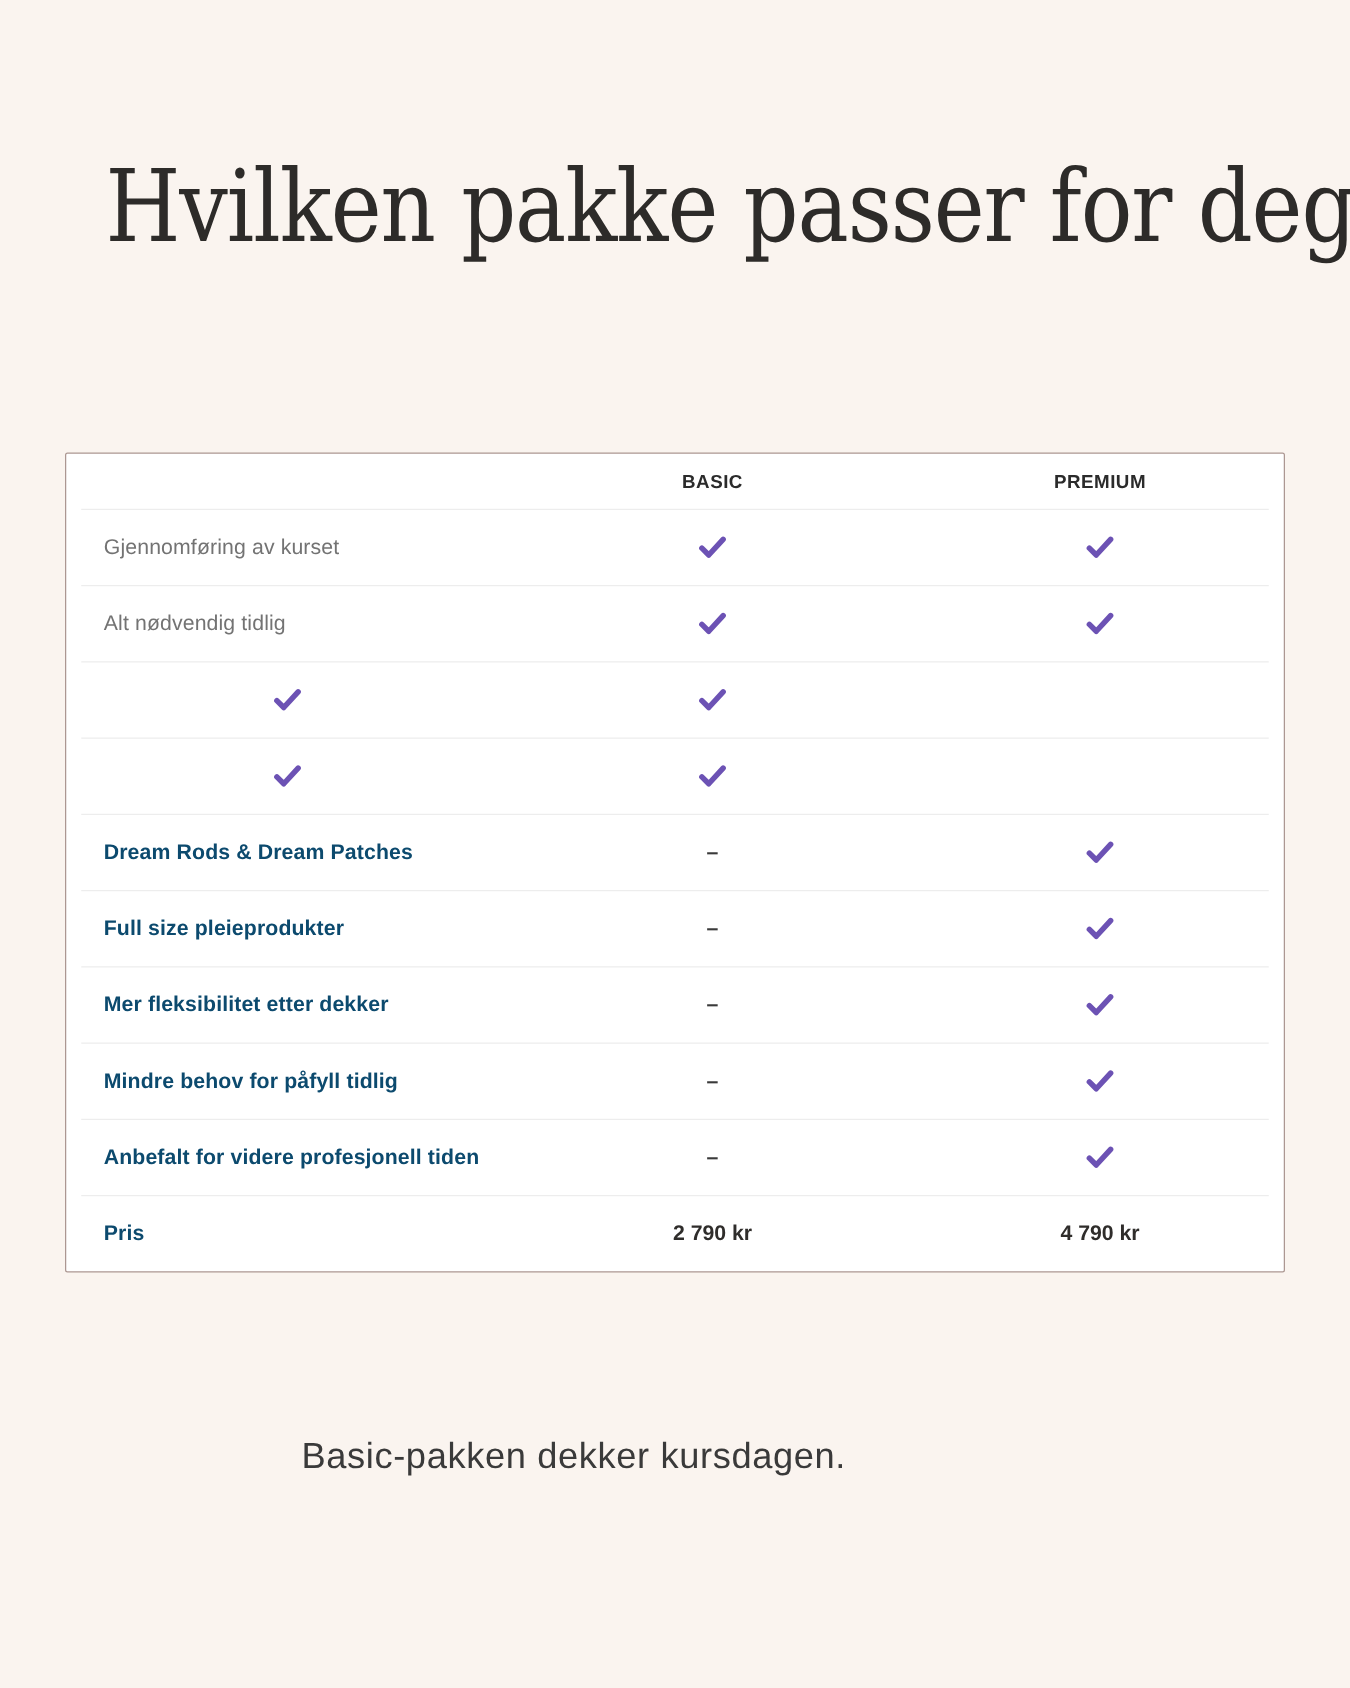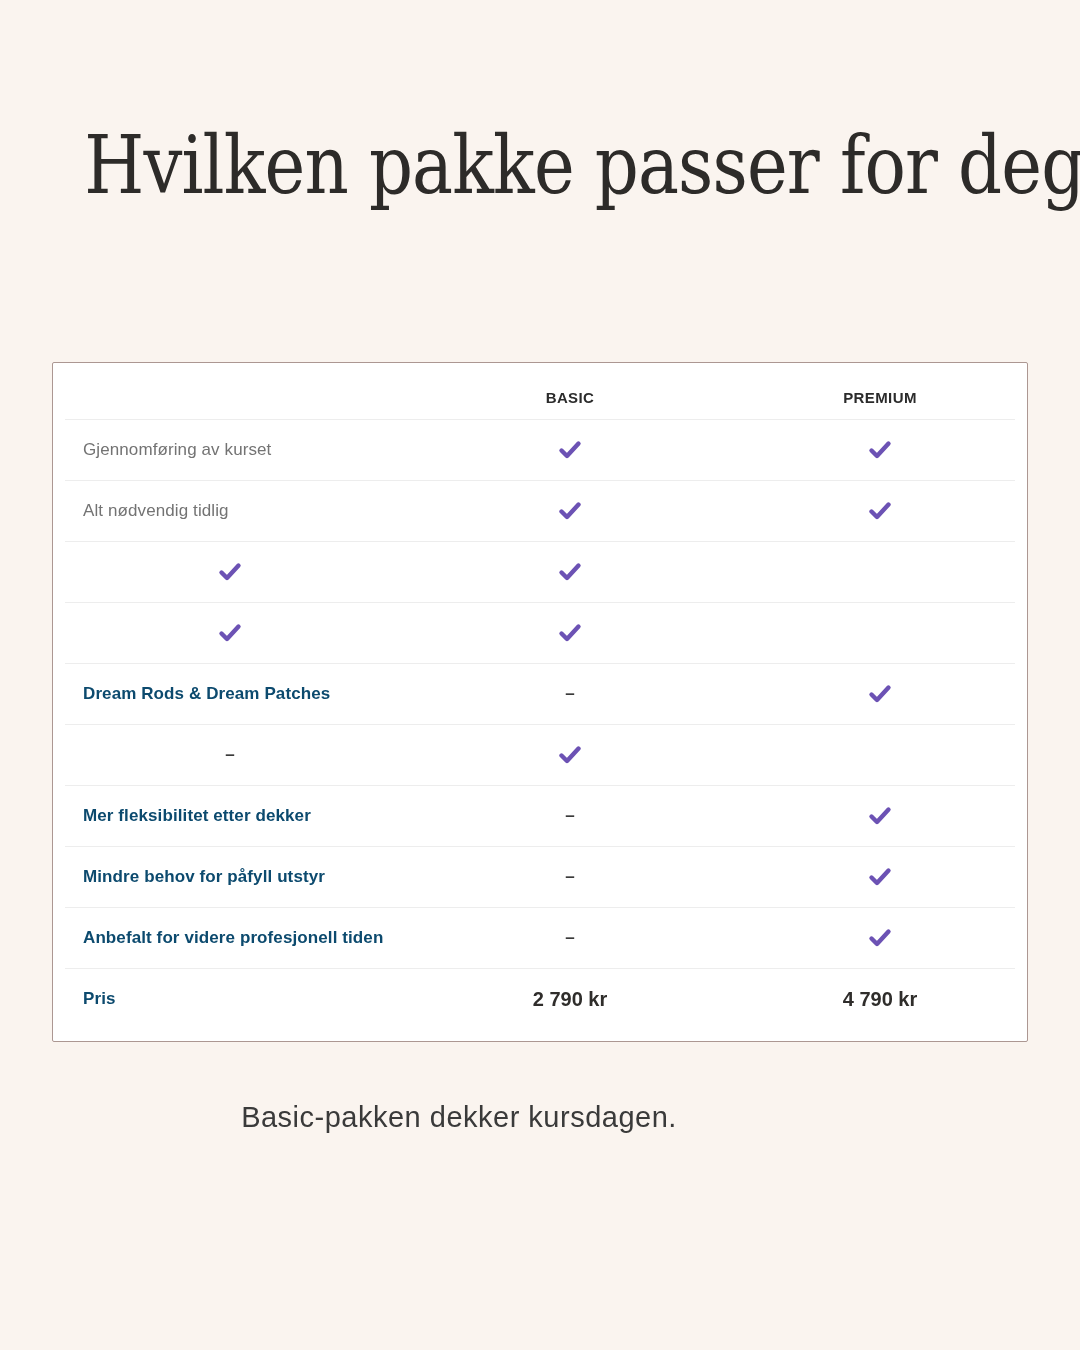--- a/index.html
+++ b/index.html
@@ -32,21 +32,21 @@
   }
 
   
   .comparison-table {
     position:absolute;
     left:52px; top:362px;
     width:976px;
     background:#ffffff;
     border:1px solid #ac9792;
     border-radius:2px;
-    padding:12px 12px;
+    padding:0 12px;
   }
   .thead, .row {
     display:grid;
     grid-template-columns:1fr 350px 270px;
     align-items:center;
   }
   .thead { height:44px; }
   .col-head {
     text-align:center;
     font-size:15px;
@@ -66,29 +66,29 @@
   }
   .row.bold .row-label { font-weight:700; color:#0c4a6e; }
   .cell { text-align:center; }
   .check-icon { display:inline-block; vertical-align:middle; }
   .dash {
     font-size:17px;
     font-weight:700;
     color:#3a3a3a;
   }
   .price-value {
-    font-size:20px;
+    font-size:17px;
     font-weight:700;
     color:#2f2d2b;
   }
 
   
   .footer {
     position:absolute;
-    top:1090px; left:0;
+    top:1138px; left:0;
     width:918px;
     text-align:center;
     font-size:29px;
     line-height:54px;
     letter-spacing:0.5px;
     color:#3a3a3a;
   }
 </style>
 </head>
 <body>
@@ -140,34 +140,35 @@
           </svg></div>
       </div>
       <div class="row bold">
         <div class="row-label">Dream Rods &amp; Dream Patches</div>
         <div class="cell"><span class="dash">–</span></div>
         <div class="cell"><svg class="check-icon" width="24" height="20" viewBox="0 0 24 20">
             <path d="M3.5 10.5 L9 16 L20.5 3.5" fill="none" stroke="#6c52b4" stroke-width="4.4" stroke-linecap="round" stroke-linejoin="round"></path>
           </svg></div>
       </div>
       <div class="row bold">
+        <div class="row-label">Full size pleieprodukter</div>
         <div class="cell"><span class="dash">–</span></div>
         <div class="cell"><svg class="check-icon" width="24" height="20" viewBox="0 0 24 20">
             <path d="M3.5 10.5 L9 16 L20.5 3.5" fill="none" stroke="#6c52b4" stroke-width="4.4" stroke-linecap="round" stroke-linejoin="round"></path>
           </svg></div>
       </div>
       <div class="row bold">
         <div class="row-label">Mer fleksibilitet etter dekker</div>
         <div class="cell"><span class="dash">–</span></div>
         <div class="cell"><svg class="check-icon" width="24" height="20" viewBox="0 0 24 20">
             <path d="M3.5 10.5 L9 16 L20.5 3.5" fill="none" stroke="#6c52b4" stroke-width="4.4" stroke-linecap="round" stroke-linejoin="round"></path>
           </svg></div>
       </div>
       <div class="row bold">
-        <div class="row-label">Mindre behov for påfyll utstyr</div>
+        <div class="row-label">Mindre behov for påfyll tidlig</div>
         <div class="cell"><span class="dash">–</span></div>
         <div class="cell"><svg class="check-icon" width="24" height="20" viewBox="0 0 24 20">
             <path d="M3.5 10.5 L9 16 L20.5 3.5" fill="none" stroke="#6c52b4" stroke-width="4.4" stroke-linecap="round" stroke-linejoin="round"></path>
           </svg></div>
       </div>
       <div class="row bold">
         <div class="row-label">Anbefalt for videre profesjonell tiden</div>
         <div class="cell"><span class="dash">–</span></div>
         <div class="cell"><svg class="check-icon" width="24" height="20" viewBox="0 0 24 20">
             <path d="M3.5 10.5 L9 16 L20.5 3.5" fill="none" stroke="#6c52b4" stroke-width="4.4" stroke-linecap="round" stroke-linejoin="round"></path>

